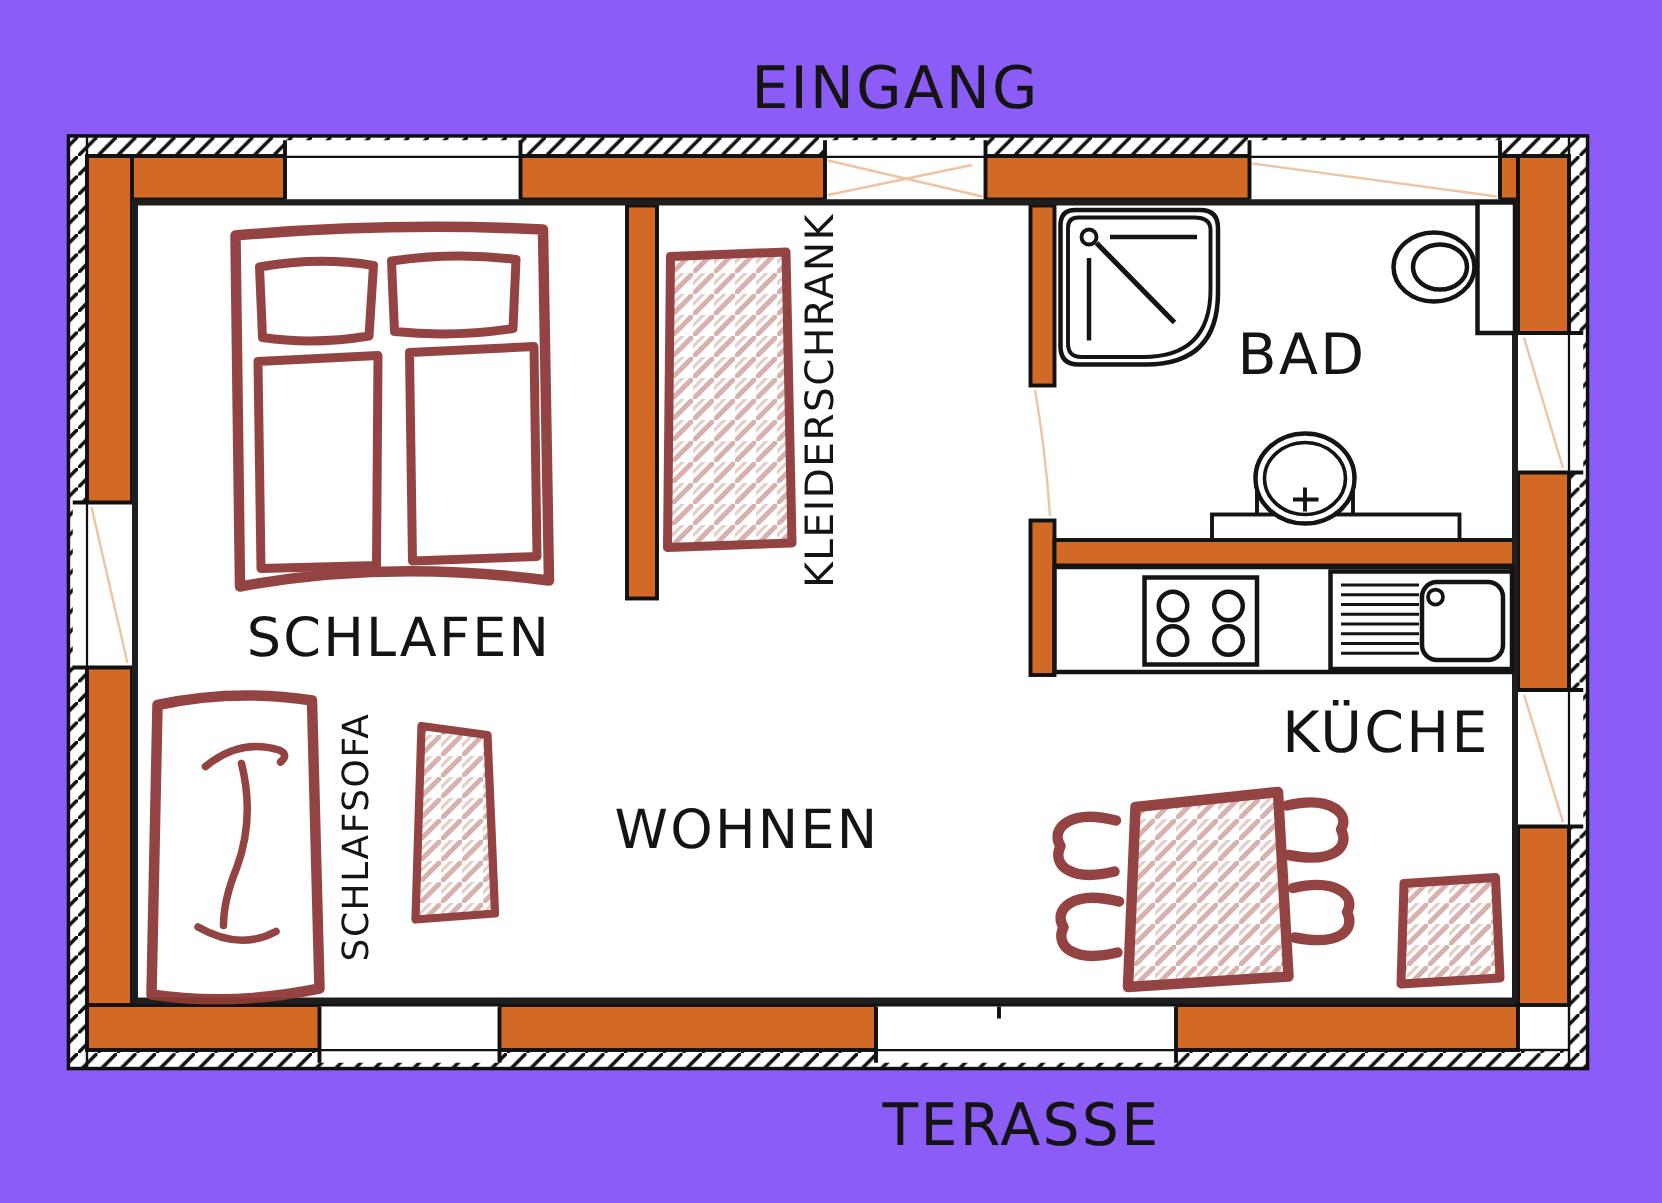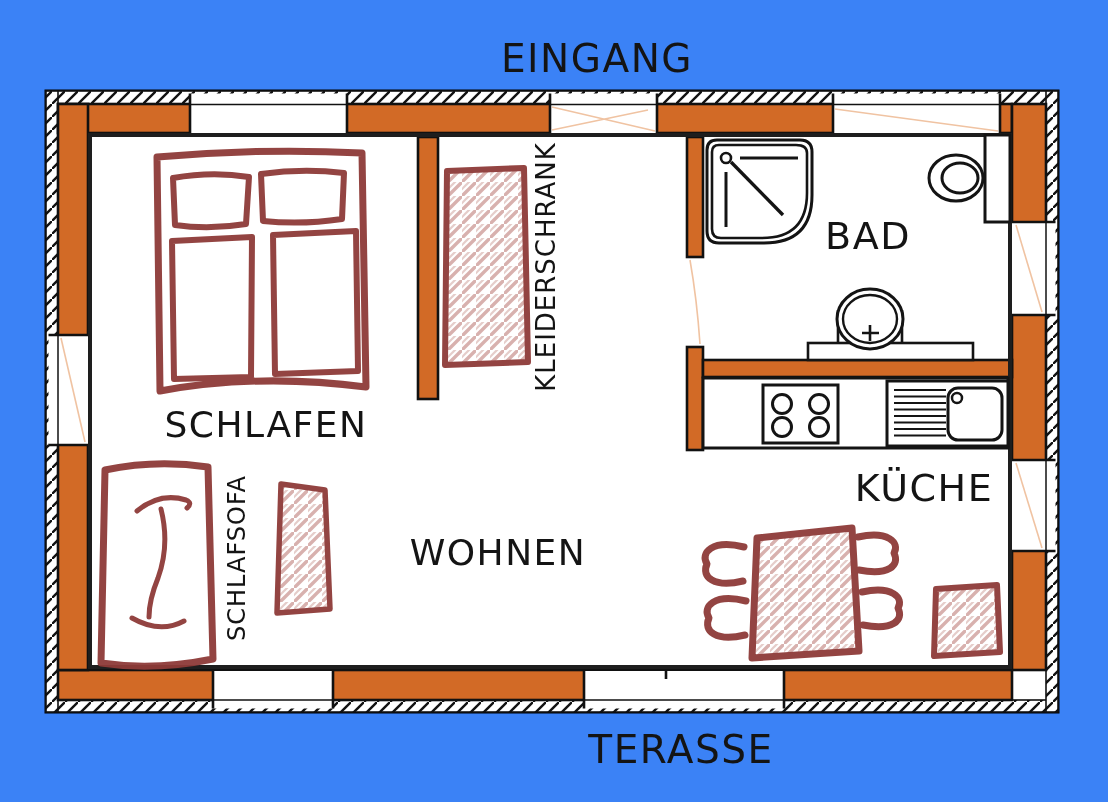--- a/index.html
+++ b/index.html
@@ -1,16 +1,16 @@
 <!DOCTYPE html>
 <html><head>
 <meta charset="utf-8">
 <style>
   html,body{margin:0;padding:0;background:#ffffff;}
-  .stage{width:1108px;height:802px;position:relative;overflow:hidden;background:#3b82f6;}
+  .stage{width:1108px;height:802px;position:relative;overflow:hidden;background:#8b5cf6;}
   svg{display:block;}
   .lbl{
     font-family:"DejaVu Sans","Liberation Sans",sans-serif;
     fill:#141414;
     letter-spacing:1.5px;
   }
   .lbl-big{font-size:39px;}
   .lbl-room{font-size:36px;}
   .lbl-bad{font-size:38px;}
   .lbl-vert{font-size:26px;letter-spacing:1px;}

